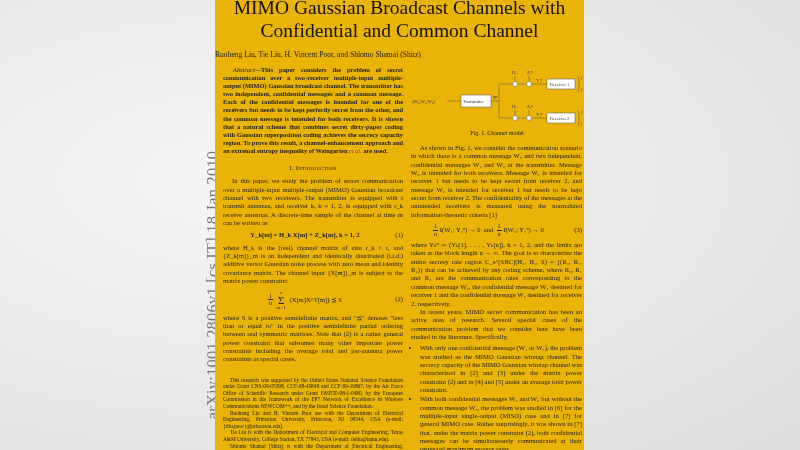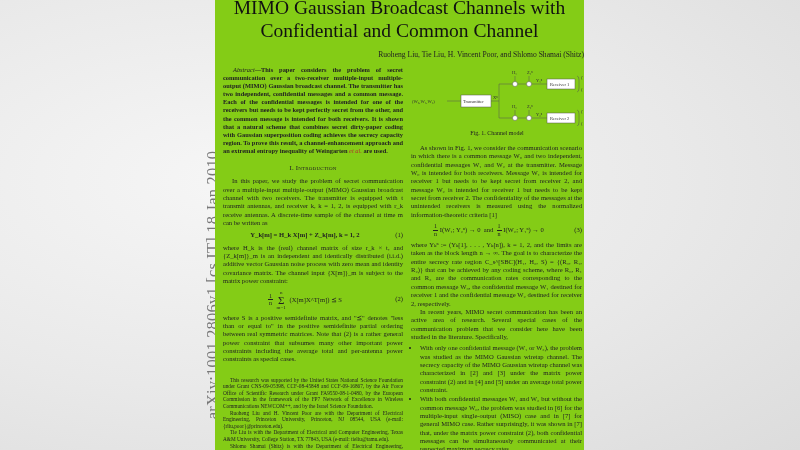--- a/index.html
+++ b/index.html
@@ -1,21 +1,21 @@
 <!DOCTYPE html>
 <html><head>
 <meta charset="utf-8">
 <style>
   html,body{margin:0;padding:0;}
   body{width:800px;height:450px;overflow:hidden;position:relative;
     background: radial-gradient(ellipse at 30% 40%, #f6f6f6 0%, #e9e9e9 55%, #dcdcdc 100%);
     font-family:"Liberation Serif","DejaVu Serif",serif;color:#1a1a1a;}
-  .page{position:absolute;left:215px;top:0;width:369px;height:450px;background:#84cc16;overflow:hidden;}
+  .page{position:absolute;left:215px;top:0;width:369px;height:450px;background:#eab308;overflow:hidden;}
   .title{position:absolute;left:0;width:369px;text-align:center;font-size:19.5px;line-height:23px;top:-4px;color:#111;}
-  .authors{position:absolute;left:0;width:369px;text-align:right;top:50px;font-size:7.6px;color:#222;}
+  .authors{position:absolute;left:0;width:369px;text-align:left;top:50px;font-size:7.6px;color:#222;}
   .col{position:absolute;font-size:6.6px;line-height:8.35px;text-align:justify;color:#222;}
   .left{left:8px;top:66px;width:180px;}
   .right{left:196px;top:144px;width:171px;}
   .abstract{font-weight:bold;font-size:6.4px;line-height:8.1px;text-indent:10px;}
   .abstract i{font-weight:normal;}
   .sec{text-align:center;font-variant:small-caps;font-size:6.8px;margin:9px 0 5px 0;letter-spacing:0.2px;}
   p{margin:0;text-indent:9px;}
   p.noind{text-indent:0;}
   .eq{display:flex;justify-content:space-between;align-items:center;margin:4px 0 4px 0;}
   .eq .body{flex:1;text-align:center;font-style:normal;}

